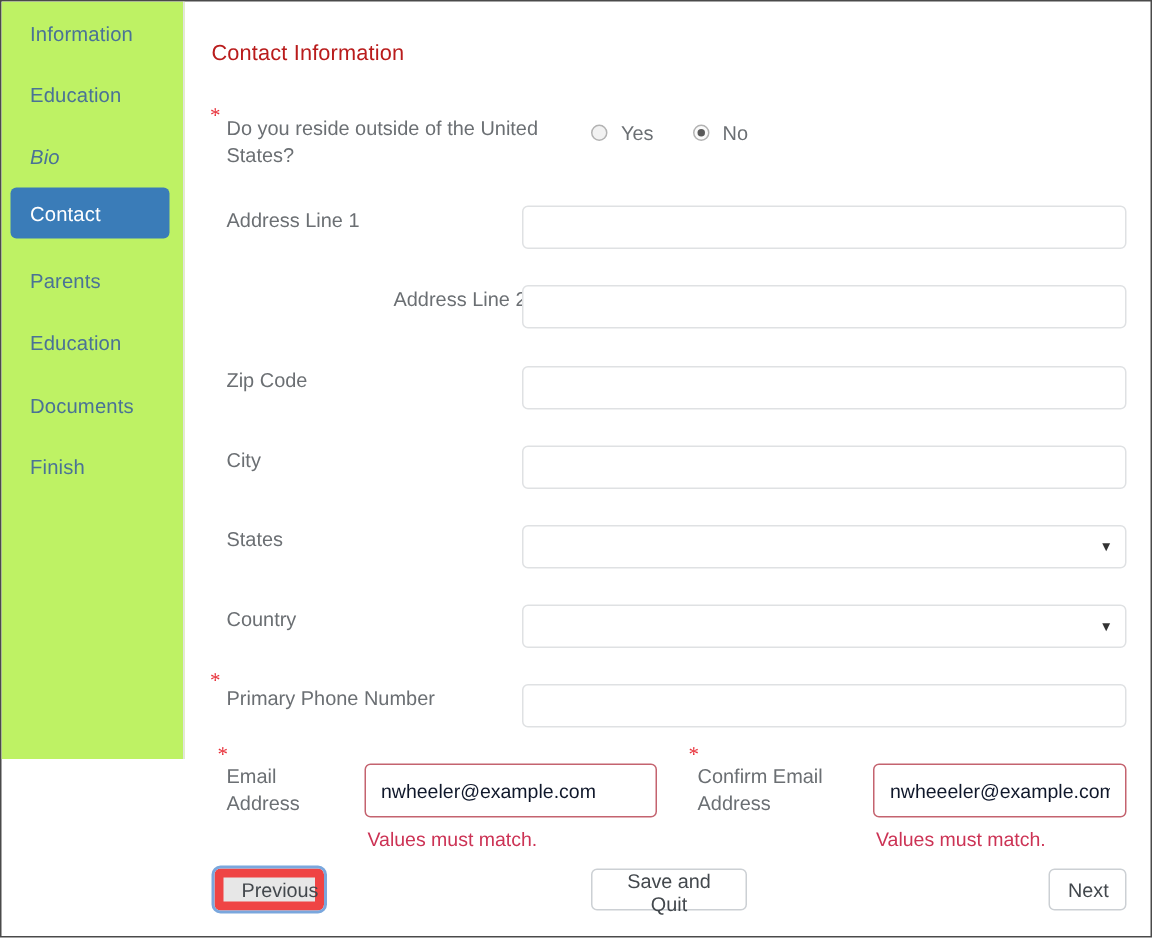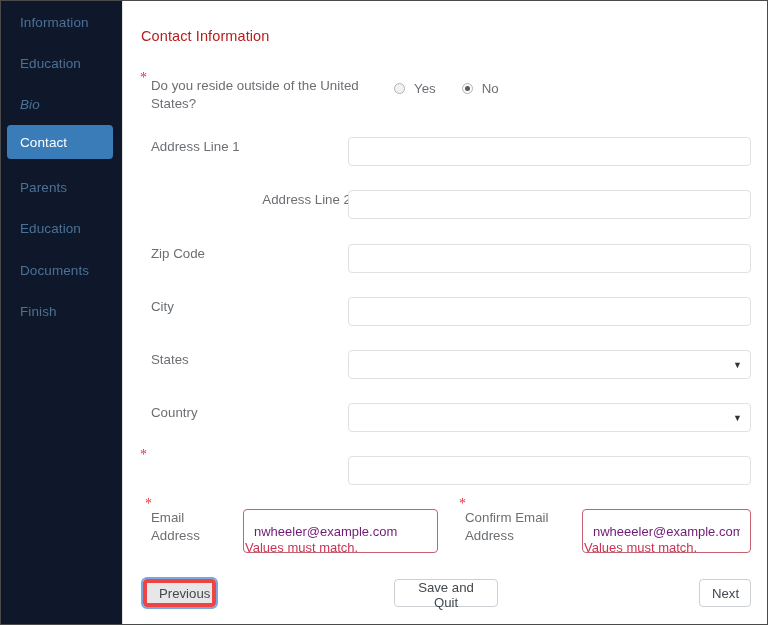--- a/index.html
+++ b/index.html
@@ -22,24 +22,24 @@
     background: #ffffff;
     overflow: hidden;
   }
 
   
   #sidebar {
     position: absolute;
     left: 0;
     top: 0;
     width: 122px;
-    height: 625px;
+    height: 505px;
     border-right: 1px solid #e3e3e3;
     box-sizing: border-box;
-    background: #0f172a;
+    background: #bef264;
   }
   .nav-item {
     position: absolute;
     left: 6px;
     width: 106px;
     height: 34px;
     display: flex;
     align-items: center;
     border-radius: 4px;
     box-sizing: border-box;
@@ -184,55 +184,56 @@
   .email-block { position: absolute; top: 500px; }
   .email-label {
     position: absolute;
     font-size: 13.3px;
     color: #6b6f73;
     line-height: 18px;
     width: 70px;
   }
   .email-input {
     position: absolute;
-    height: 44px;
+    height: 19px;
     border: 1px solid #c4636f;
     border-radius: 4px;
     background: #ffffff;
     box-sizing: border-box;
     font-family: "Liberation Sans", sans-serif;
     font-size: 13px;
-    color: #701a75;
-    padding: 0 10px;
+    color: #0f172a;
+    padding: 17px 10px;
     outline: none;
   }
   .email-error {
     position: absolute;
     font-size: 13px;
     color: #cc3355;
     white-space: nowrap;
+    margin-top: 12px;
   }
 
   
   .btn {
     position: absolute;
     height: 28px;
     border: 1px solid #ccd0d4;
     border-radius: 4px;
     background: #ffffff;
     font-family: "Liberation Sans", sans-serif;
     font-size: 13.2px;
     color: #43484d;
     box-sizing: border-box;
     cursor: pointer;
     padding: 0 12px;
   }
   .btn.focused {
     background: #e7e7e7;
-    border: 4px solid #ef4444;
+    border: 6px solid #ef4444;
     outline: 2px solid #7aa7dd;
     outline-offset: 0px;
   }
 </style>
 </head>
 <body>
 
 <div id="page">
 
   <div id="sidebar">
@@ -320,20 +321,21 @@
 
     <div class="form-row" style="top:402px;">
       <div class="field-label" style="top:1px;">Country</div>
       <div class="select-input">
         <span class="select-arrow">▼</span>
       </div>
     </div>
 
     <div class="form-row" style="top:455px;">
       <span class="req-star" style="top:-8px;">*</span>
+      <div class="field-label" style="top:1px;">Primary Phone Number</div>
       <input class="text-input" type="text" value="" style="">
     </div>
 
     <div class="email-block" style="left:0; top:0;">
       <span class="req-star" style="left:21px; top:496px;">*</span>
       <div class="email-label" style="left:27px; top:508px;">Email</div>
       <div class="email-label" style="left:27px; top:526px;">Address</div>
       <input class="email-input" style="left: 119px; top: 508px; width: 195px;" type="text" value="nwheeler@example.com">
       <div class="email-error" style="left:121px; top:539px;">Values must match.</div>
     </div>

